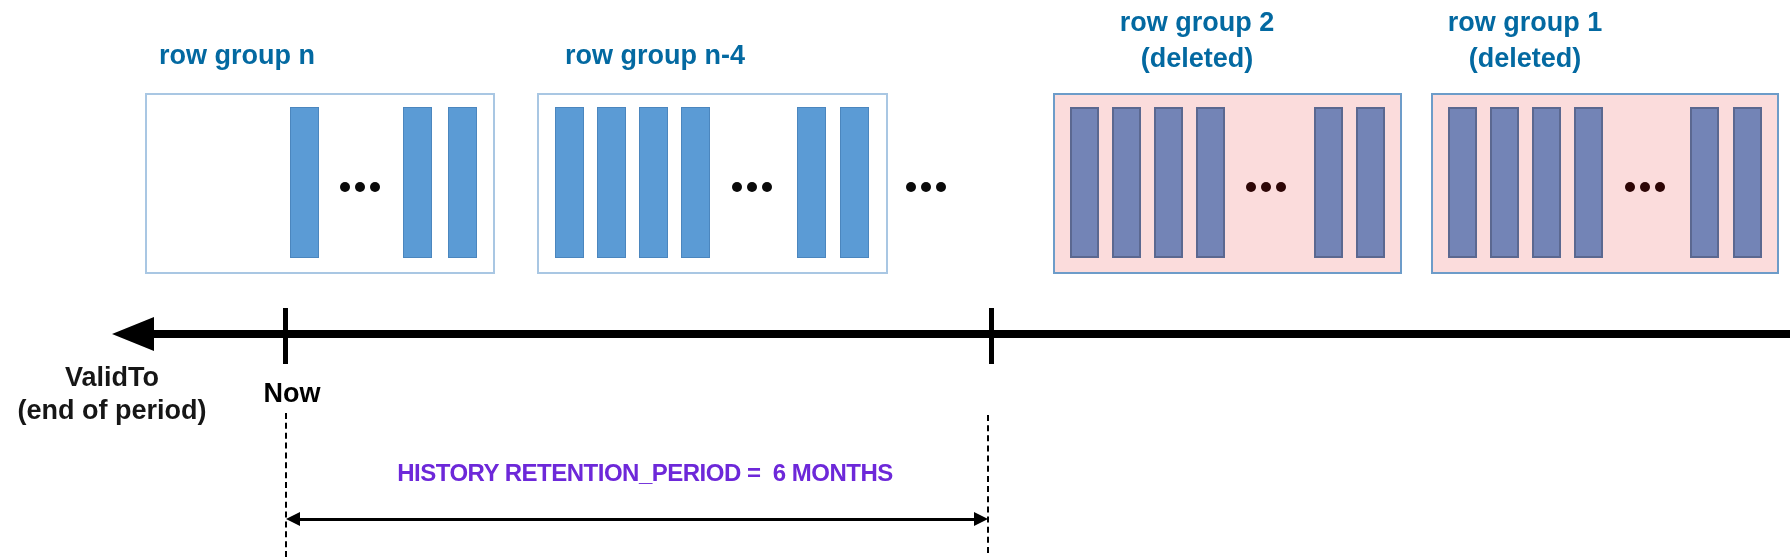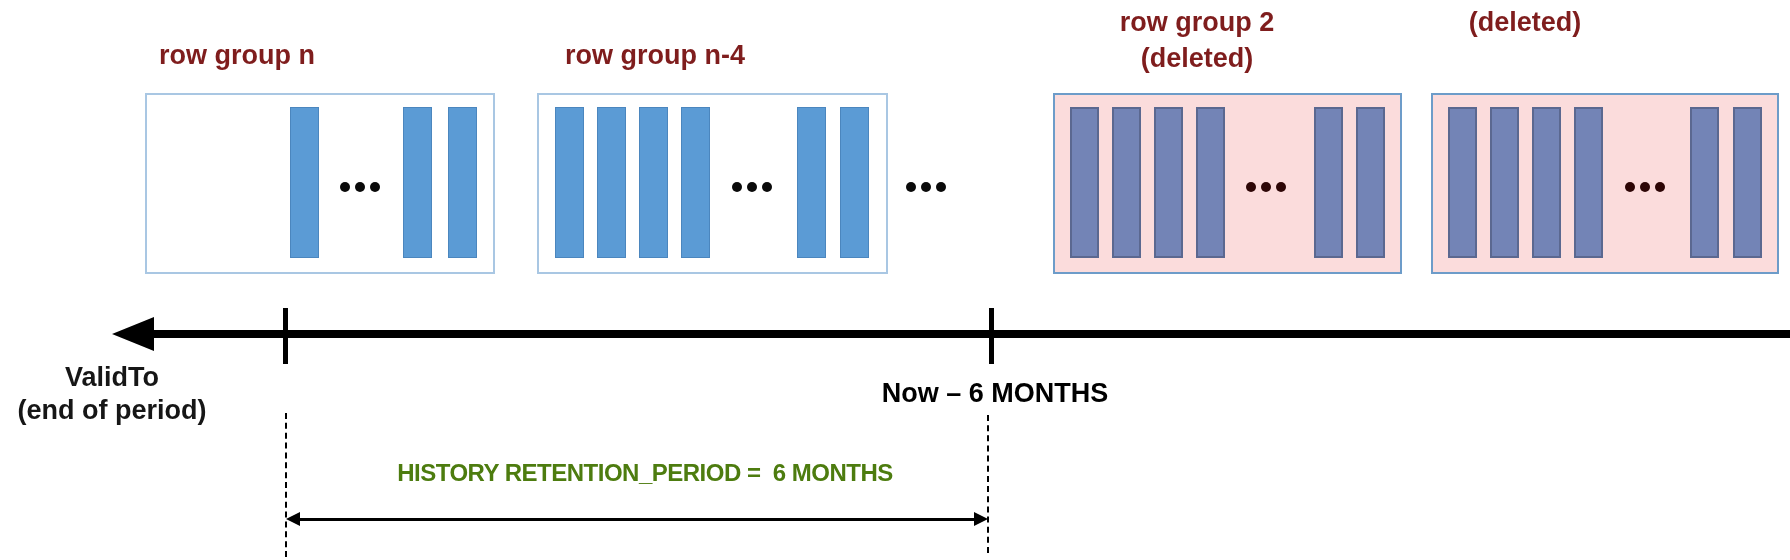--- a/index.html
+++ b/index.html
@@ -12,21 +12,21 @@
   .rowgroup { position:absolute; box-sizing:border-box; }
   .rowgroup.normal  { background:#ffffff; border:2px solid #a9c7e3; }
   .rowgroup.deleted { background:#fbdcdc; border:2px solid #6d9cc9; }
   
   .bar { position:absolute; width:29px; height:151px; box-sizing:border-box; }
   .bar.normal  { background:#5b9bd5; border:1px solid #4b86be; }
   .bar.deleted { background:#7384b6; border:2px solid #5b6890; }
   
   .rg-title {
     position:absolute; width:340px; text-align:center;
-    font-weight:bold; font-size:27px; line-height:36px; color:#7f1d1d;
+    font-weight:bold; font-size:27px; line-height:36px; color:#0369a1;
   }
   
   .dots { position:absolute; display:flex; gap:5px; }
   .dots i { width:10px; height:10px; border-radius:50%; background:#0a0a0a; display:block; }
   .dots.maroon i { background:#2d0606; }
   
   #axis-line { left:148px; top:330px; width:1642px; height:8px; background:#000; }
   #axis-arrowhead {
     left:112px; top:317px; width:0; height:0;
     border-top:17px solid transparent; border-bottom:17px solid transparent;
@@ -40,21 +40,21 @@
     font-weight:bold; font-size:27px; line-height:33px; color:#161616;
   }
   .time-label { top:378px; font-weight:bold; font-size:27px; text-align:center; }
   #now-label    { left:192px; width:200px; }
   #cutoff-label { left:835px; width:320px; }
   .vdash { border-left:2px dashed #000; width:0; }
   #dash-now    { left:285px; top:413px; height:144px; }
   #dash-cutoff { left:987px; top:415px; height:138px; }
   #retention-label {
     left:345px; top:459px; width:600px; text-align:center;
-    font-weight:bold; font-size:24px; letter-spacing:-0.5px; color:#4d7c0f;
+    font-weight:bold; font-size:24px; letter-spacing:-0.5px; color:#6d28d9;
     white-space:pre;
   }
   #retention-line { left:299px; top:518px; width:676px; height:3px; background:#000; }
   .m-arrowhead { top:512px; width:0; height:0;
     border-top:7px solid transparent; border-bottom:7px solid transparent; }
   #retention-ah-left  { left:286px; border-right:14px solid #000; }
   #retention-ah-right { left:974px; border-left:14px solid #000; }
 </style>
 </head>
 <body>
@@ -100,20 +100,21 @@
       <div class="bar deleted" style="left: 1196px; top: 107px;"></div>
       <div class="bar deleted" style="left: 1314px; top: 107px;"></div>
       <div class="bar deleted" style="left: 1356px; top: 107px;"></div>
       <div class="dots maroon" style="left: 1246px; top: 182px;">
         <i></i>
         <i></i>
         <i></i>
       </div>
       <div class="rowgroup deleted" style="left: 1431px; top: 93px; width: 348px; height: 181px;"></div>
       <div class="rg-title" style="left: 1355px; top: 4px;">
+        <div>row group 1</div>
         <div>(deleted)</div>
       </div>
       <div class="bar deleted" style="left: 1448px; top: 107px;"></div>
       <div class="bar deleted" style="left: 1490px; top: 107px;"></div>
       <div class="bar deleted" style="left: 1532px; top: 107px;"></div>
       <div class="bar deleted" style="left: 1574px; top: 107px;"></div>
       <div class="bar deleted" style="left: 1690px; top: 107px;"></div>
       <div class="bar deleted" style="left: 1733px; top: 107px;"></div>
       <div class="dots maroon" style="left: 1625px; top: 182px;">
         <i></i>
@@ -131,21 +132,21 @@
   <div class="abs" id="axis-line"></div>
   <div class="abs" id="axis-arrowhead"></div>
   <div class="abs tick" id="tick-now"></div>
   <div class="abs tick" id="tick-cutoff"></div>
 
   <div class="abs" id="validto-label">
     <div>ValidTo</div>
     <div>(end of period)</div>
   </div>
 
-  <div class="abs time-label" id="cutoff-label">Now – 6 MONTHS</div>
+  <div class="abs time-label" id="now-label">Now</div>
 
   <div class="abs vdash" id="dash-now"></div>
   <div class="abs vdash" id="dash-cutoff"></div>
 
   <div class="abs" id="retention-label">HISTORY RETENTION_PERIOD =  6 MONTHS</div>
   <div class="abs" id="retention-line"></div>
   <div class="abs m-arrowhead" id="retention-ah-left"></div>
   <div class="abs m-arrowhead" id="retention-ah-right"></div>
 
 </div>

